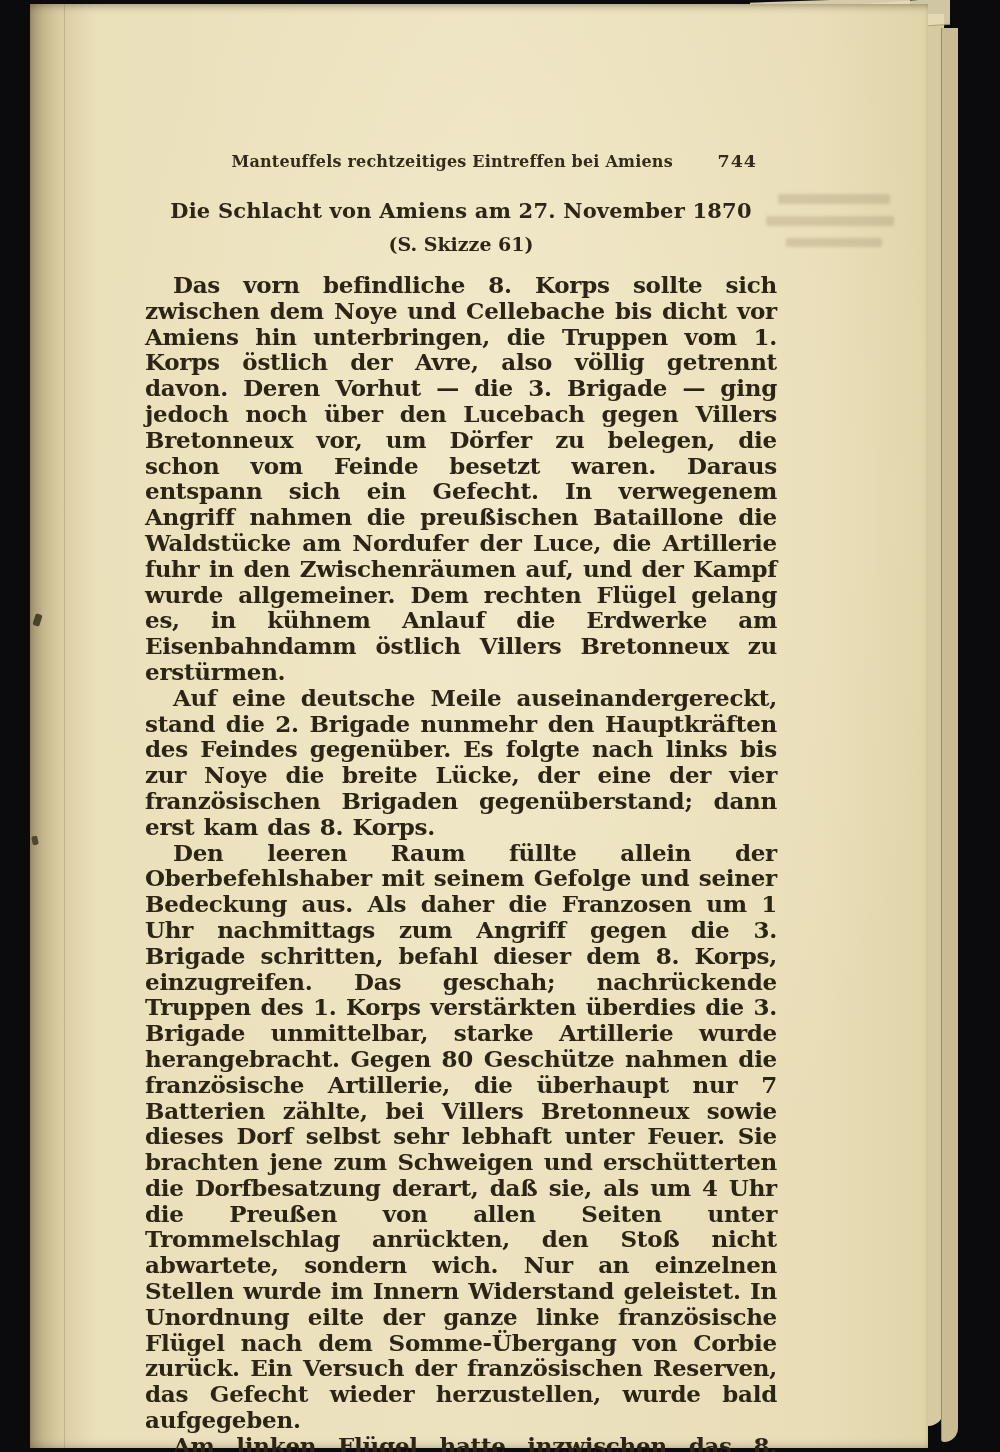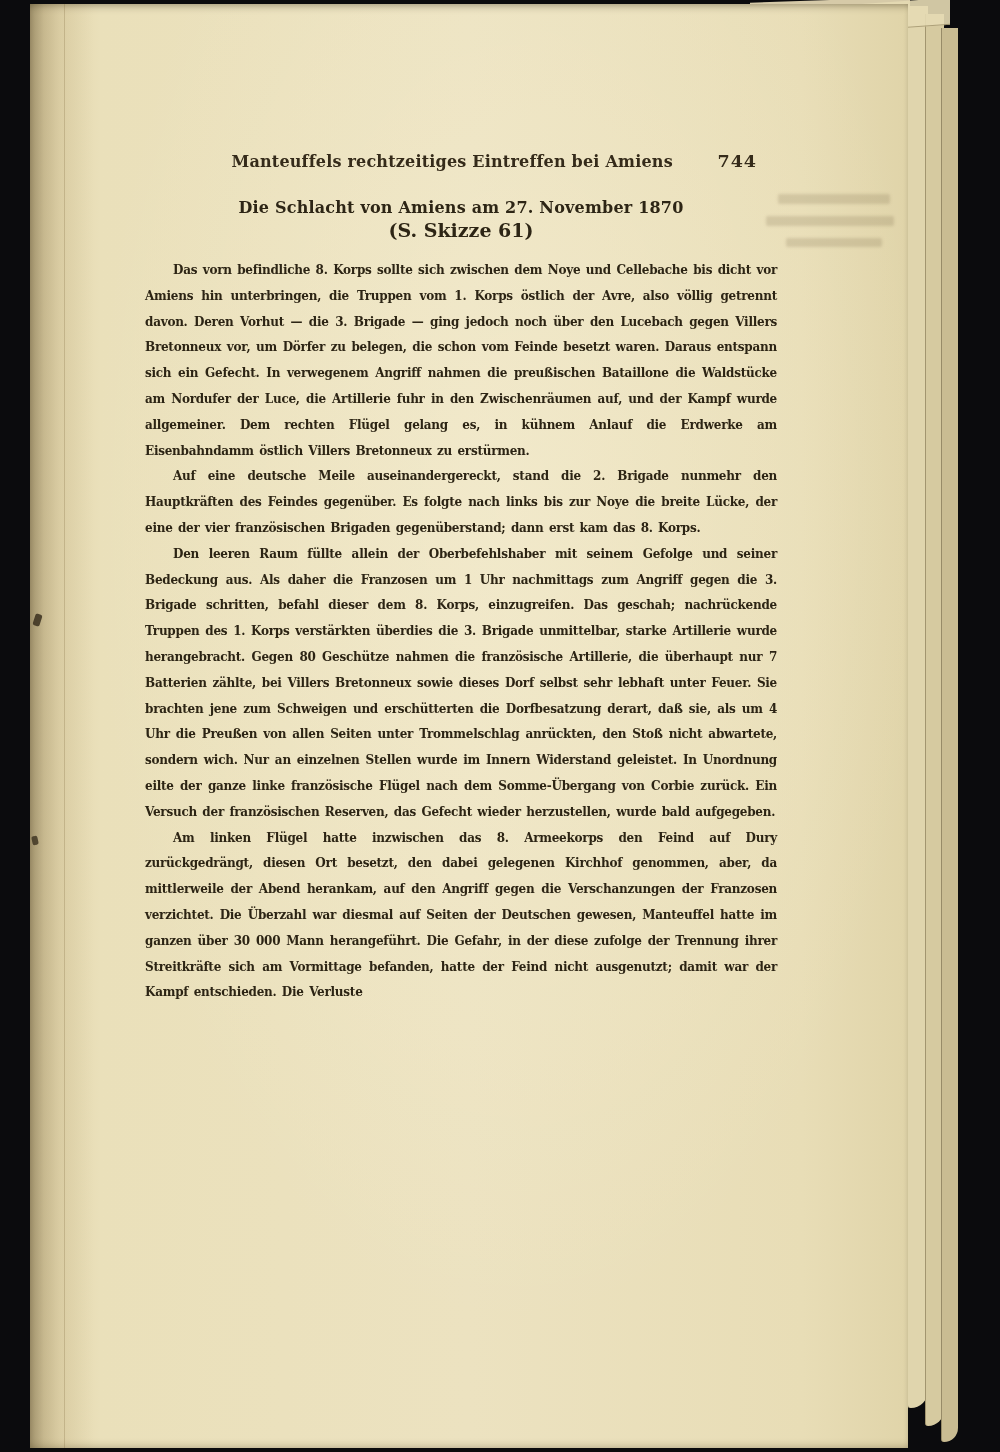--- a/index.html
+++ b/index.html
@@ -55,20 +55,21 @@
     left: 30px;
     top: 4px;
     width: 878px;
     height: 1444px;
     background:
       radial-gradient(ellipse at 55% 35%, rgba(255, 250, 228, 0.30), rgba(255,250,228,0) 62%),
       linear-gradient(90deg, #d7c99e 0px, #e2d5ac 26px, #eae0ba 70px, #ece2c0 50%, #e8ddb6 88%, #e0d4a9 100%),
       #e9deba;
     box-shadow: inset 0 6px 10px -6px rgba(40,30,10,0.55),
                 inset 0 -6px 10px -6px rgba(40,30,10,0.35);
+    padding-left: 20px;
   }
   
   .gutter {
     position: absolute;
     left: 0; top: 0; bottom: 0;
     width: 64px;
     background: linear-gradient(90deg,
       rgba(70,55,25,0.38) 0px,
       rgba(110,90,50,0.20) 14px,
       rgba(140,120,70,0.10) 30px,
@@ -125,39 +126,39 @@
   .rh-page {
     position: absolute;
     right: 20px;
     top: -1px;
     font-size: 17.5px;
     font-weight: bold;
     letter-spacing: 1px;
   }
   .chapter-title {
     margin: 24px 0 0 0;
-    font-size: 16px;
+    font-size: 21px;
     font-weight: bold;
     text-align: center;
     letter-spacing: 0.2px;
   }
   .chapter-subtitle {
-    margin-top: 2px;
+    margin-top: 10px;
     font-size: 19px;
     font-weight: bold;
     text-align: center;
   }
   .body-text {
     margin-top: 17px;
   }
   .body-text p {
     margin: 0;
     text-indent: 28px;
     text-align: justify;
-    font-size: 12px;
+    font-size: 23px;
     font-weight: bold;
     line-height: 25.8px;
     letter-spacing: -0.25px;
     word-spacing: 1.5px;
     color: #2c2414;
   }
 </style>
 </head>
 <body>
 

